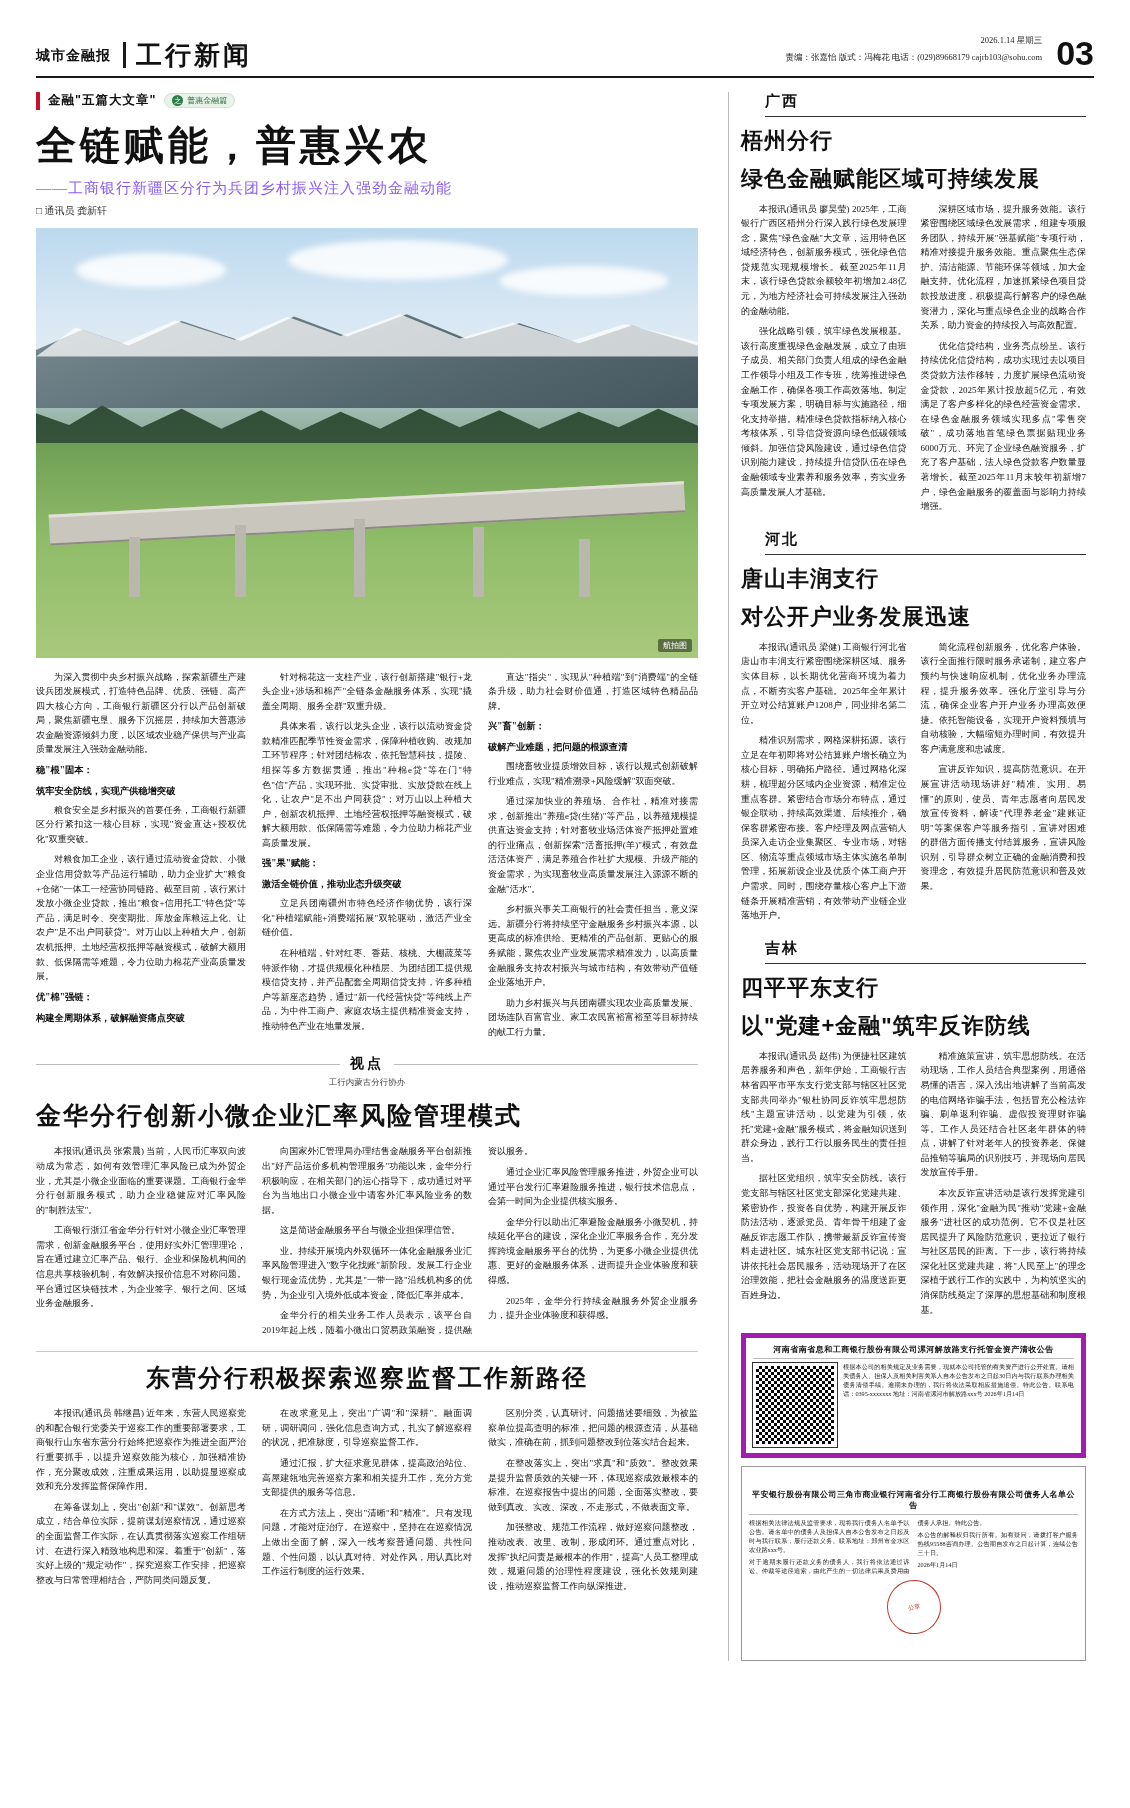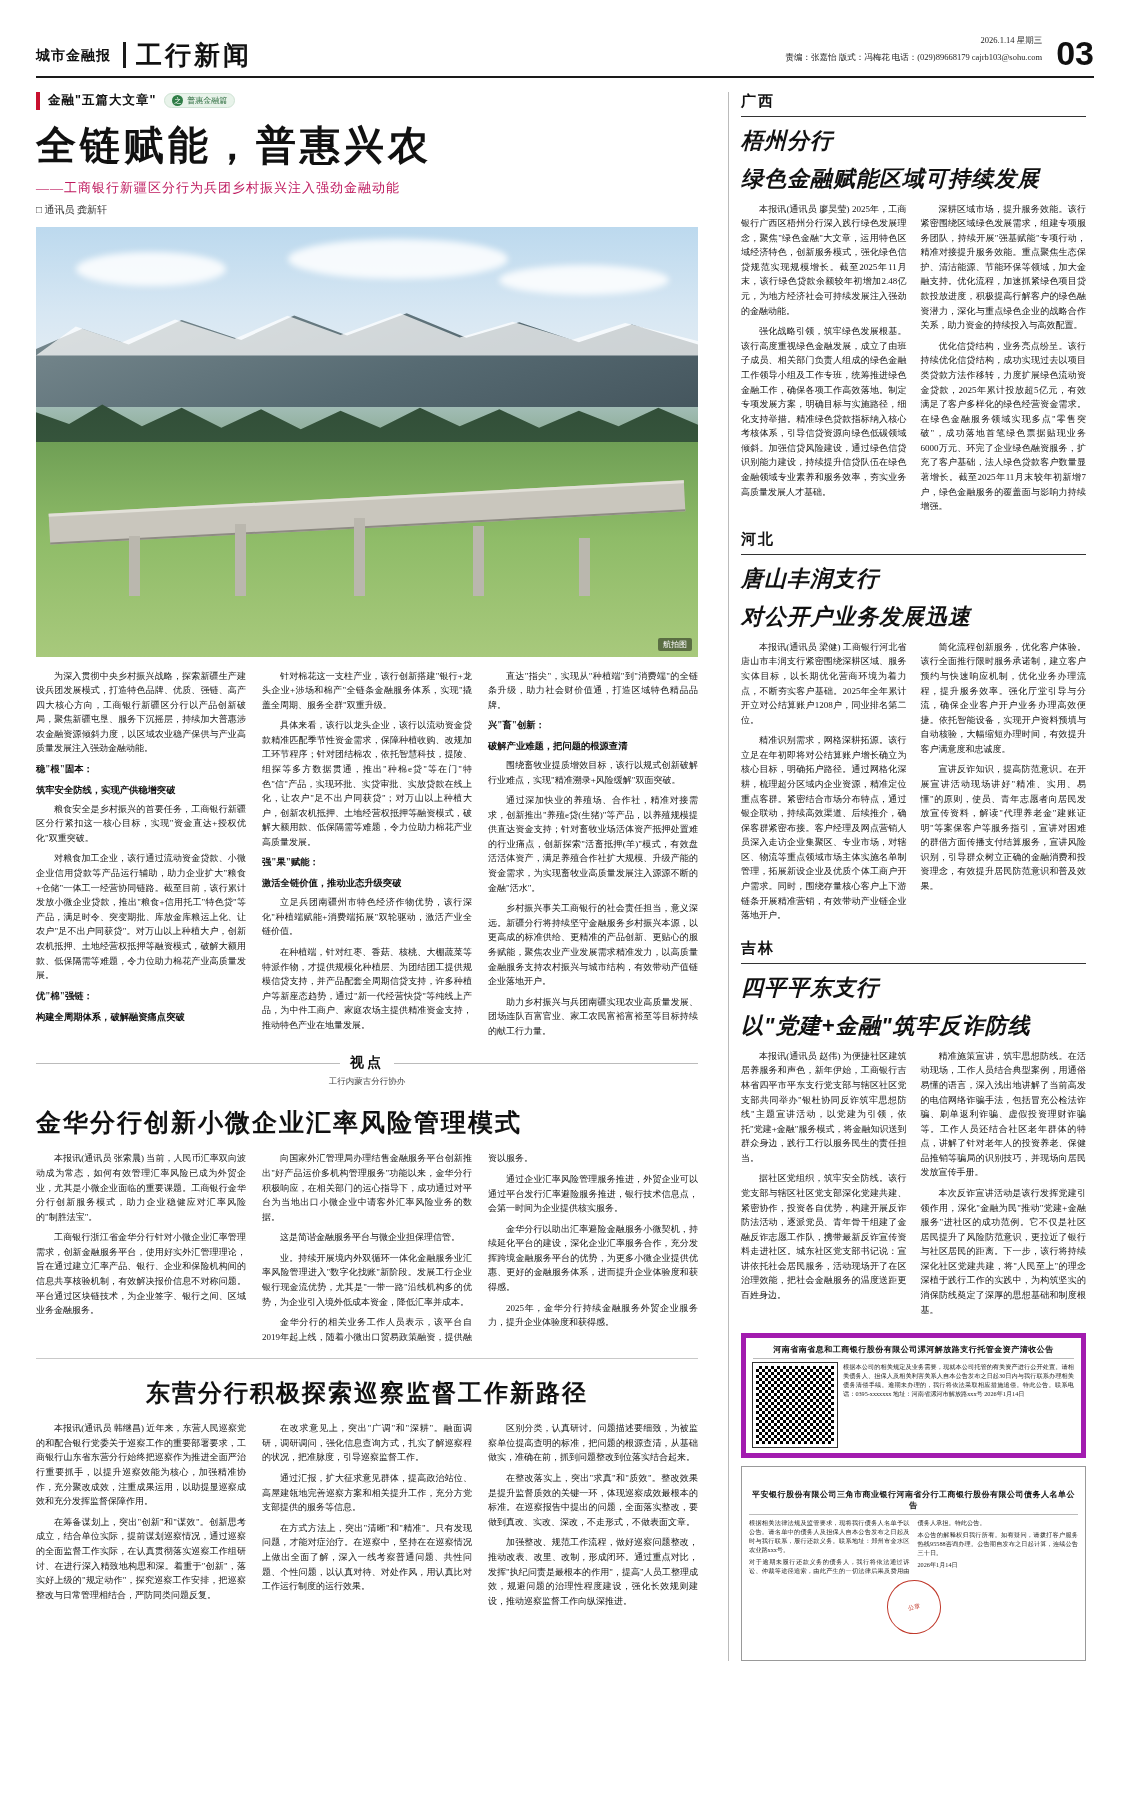--- a/index.html
+++ b/index.html
@@ -88,21 +88,21 @@
   }
   .badge-dot{
     width:11px;height:11px;border-radius:50%;background:#2f7d46;
     color:#fff;font-size:7px;display:flex;align-items:center;justify-content:center;
   }
   .headline{
     font-size:40px;font-weight:bold;letter-spacing:4px;margin:6px 0 6px 0;
     font-family:"Liberation Sans","DejaVu Sans",sans-serif;
   }
   .subhead{
-    font-size:13px;letter-spacing:1px;margin:0 0 6px 0;color:#be185d;
+    font-size:15px;letter-spacing:1px;margin:0 0 6px 0;color:#8b5cf6;
   }
   .byline{font-size:10px;color:#333;margin-bottom:10px;}
   .photo{
     width:100%;height:430px;position:relative;overflow:hidden;
     background:linear-gradient(#cfe4f3 0%, #dfeaf5 22%, #b9cfd8 34%, #8fae9a 48%, #6f9d62 62%, #84b06a 78%, #9cc07a 100%);
   }
   .sky{position:absolute;left:0;top:0;width:100%;height:36%;
     background:linear-gradient(#bcd9ee 0%,#d7e7f3 55%,#e7eef3 100%);}
   .cloud{position:absolute;background:rgba(255,255,255,.85);border-radius:50%;filter:blur(3px);}
   .mountain{
@@ -148,35 +148,35 @@
   .divider{
     display:flex;align-items:center;gap:10px;margin:16px 0 4px 0;
   }
   .divider .line{flex:1;height:1px;background:#bbb;}
   .divider .label{
     font-size:14px;font-weight:bold;letter-spacing:3px;
     font-family:"Liberation Sans","DejaVu Sans",sans-serif;
   }
   .divider-sub{text-align:center;font-size:8.5px;color:#444;margin-bottom:8px;}
   .sec-title{
-    font-size:25px;font-weight:bold;letter-spacing:2px;margin:18px 0 10px 0;
+    font-size:25px;font-weight:bold;letter-spacing:2px;margin:10px 0 10px 0;
     font-family:Liberation Mono, monospace;
   }
   .sec-title.sm{font-size:24px;text-align:center;}
   .hr-thin{height:1px;background:#c9c9c9;margin:14px 0 0 0;}
   
   .prov-head{
     font-size:15px;font-weight:bold;letter-spacing:2px;
     border-bottom:1px solid #333;padding-bottom:5px;margin-bottom:9px;
     font-family:"Liberation Sans","DejaVu Sans",sans-serif;
+    margin-left:24px;
   }
   .r-title{
     font-size:22px;font-weight:bold;letter-spacing:1px;line-height:1.32;margin:0 0 9px 0;
     font-family:"Liberation Sans","DejaVu Sans",sans-serif;
-    font-style:italic;
   }
   .r-cols{column-count:2;column-gap:14px;}
   .blk{margin-bottom:16px;}
   
   .notice{
     border:5px solid #a21caf;margin-top:14px;padding:6px 7px;box-sizing:border-box;
   }
   .notice-title{
     font-size:8px;font-weight:bold;text-align:center;border-bottom:1px solid #bbb;
     padding-bottom:3px;margin-bottom:4px;letter-spacing:.5px;

